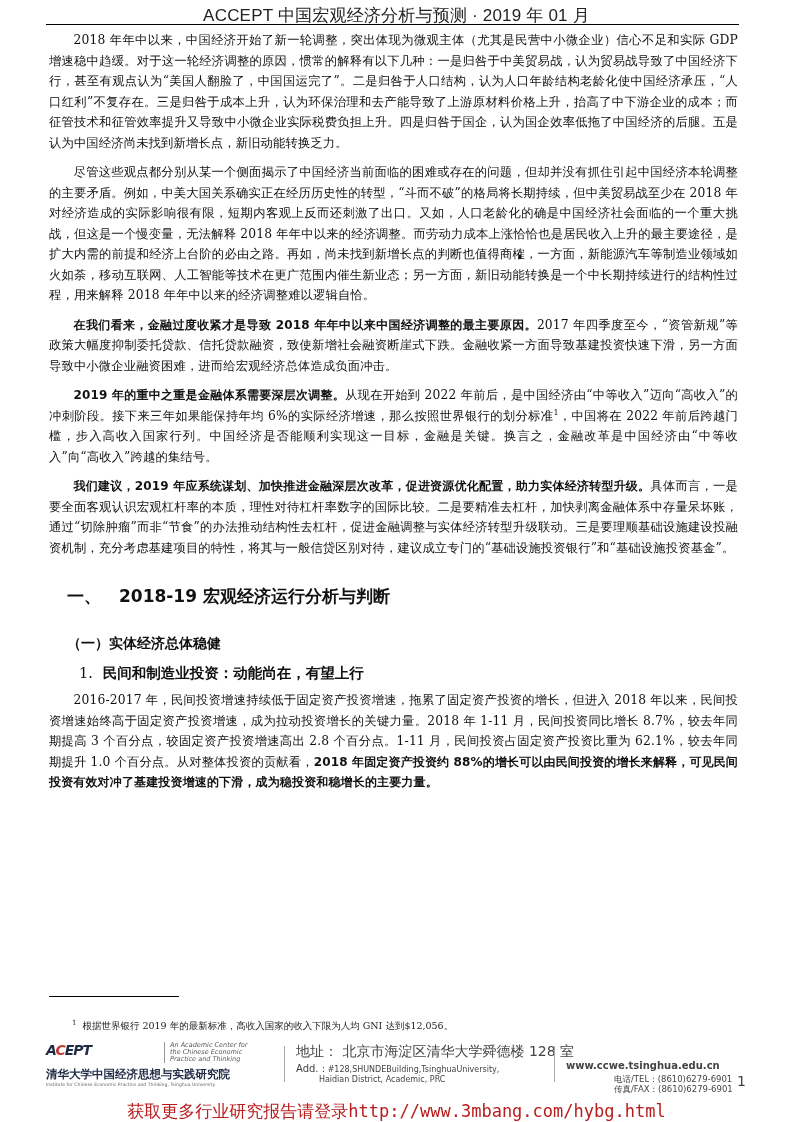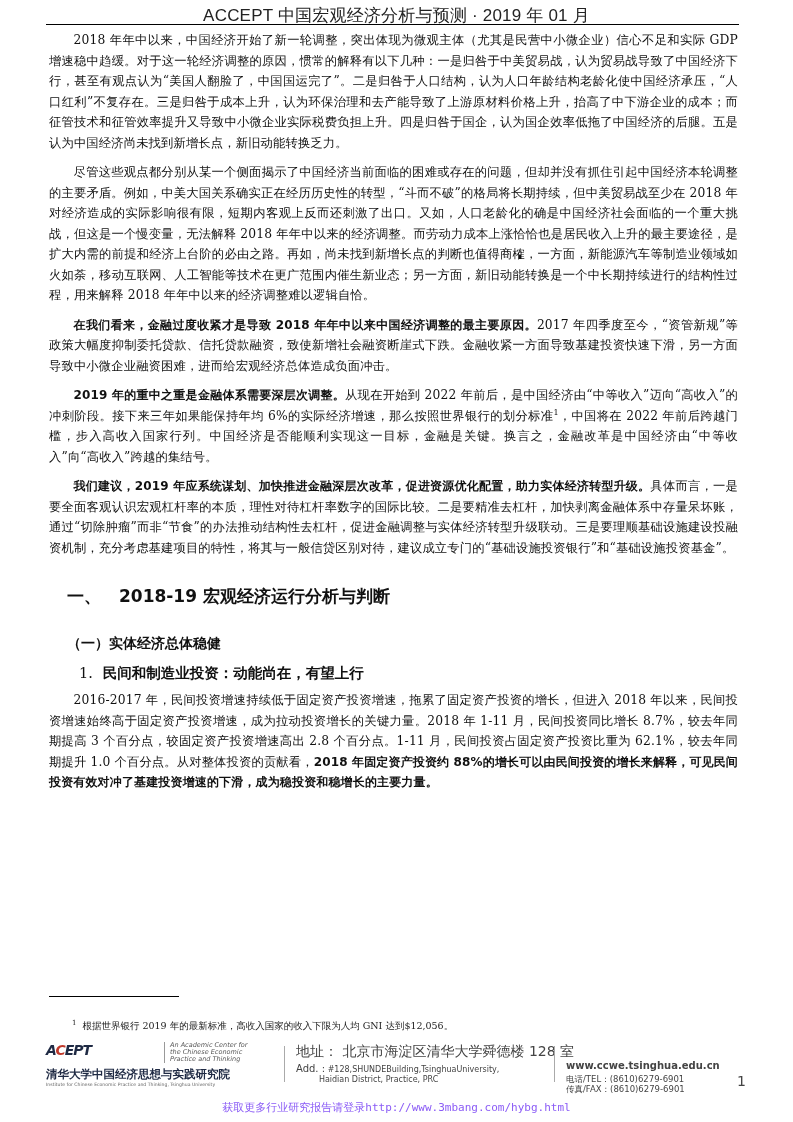--- a/index.html
+++ b/index.html
@@ -27,24 +27,24 @@
   .logo-tag { position: absolute; left: 118px; top: 0; font-size: 6.5px; color: #555; font-style: italic; font-family: "DejaVu Sans", sans-serif; line-height: 7px; border-left: 1px solid #999; padding-left: 5px; }
   .logo-cn { font-family: "DejaVu Sans", sans-serif; font-weight: bold; font-size: 11.5px; color: #1f2a44; margin-top: 9px; }
   .logo-en { font-family: "DejaVu Sans", sans-serif; font-size: 4.6px; color: #666; }
   .vsep { position: absolute; top: 6px; width: 1px; height: 36px; background: #aaa; }
   .addr { position: absolute; left: 250px; top: 3px; font-family: "DejaVu Sans", sans-serif; color: #444; }
   .addr .cn { font-size: 14px; margin-bottom: 3px; }
   .addr .en { font-size: 8px; line-height: 10px; }
   .addr .lbl { font-size: 10px; }
   .contact { position: absolute; left: 520px; top: 20px; font-family: "DejaVu Sans", sans-serif; color: #444; }
   .contact .url { font-size: 10px; font-weight: bold; margin-bottom: 3px; }
-  .contact .line { font-size: 8.5px; line-height: 10px; }
+  .contact .line { font-size: 8.5px; line-height: 10px; margin-left: 48px; }
   .pagenum { position: absolute; left: 737px; top: 1073px; font-family: "DejaVu Sans", sans-serif; font-size: 14px; color: #444; }
   .banner { position: absolute; top: 1100px; left: 0; width: 793px; text-align: center;
-            font-family: "DejaVu Sans Mono", "Liberation Mono", monospace; font-size: 11px; color: #8b5cf6; }
+            font-family: "DejaVu Sans Mono", "Liberation Mono", monospace; font-size: 17px; color: #b91c1c; }
 </style>
 </head>
 <body>
 
 <div class="header">ACCEPT 中国宏观经济分析与预测 · 2019 年 01 月</div>
 <div class="header-rule"></div>
 
 <div class="body">
   <p class="para">2018 年年中以来，中国经济开始了新一轮调整，突出体现为微观主体（尤其是民营中小微企业）信心不足和实际 GDP 增速稳中趋缓。对于这一轮经济调整的原因，惯常的解释有以下几种：一是归咎于中美贸易战，认为贸易战导致了中国经济下行，甚至有观点认为“美国人翻脸了，中国国运完了”。二是归咎于人口结构，认为人口年龄结构老龄化使中国经济承压，“人口红利”不复存在。三是归咎于成本上升，认为环保治理和去产能导致了上游原材料价格上升，抬高了中下游企业的成本；而征管技术和征管效率提升又导致中小微企业实际税费负担上升。四是归咎于国企，认为国企效率低拖了中国经济的后腿。五是认为中国经济尚未找到新增长点，新旧动能转换乏力。</p>
   <p class="para">尽管这些观点都分别从某一个侧面揭示了中国经济当前面临的困难或存在的问题，但却并没有抓住引起中国经济本轮调整的主要矛盾。例如，中美大国关系确实正在经历历史性的转型，“斗而不破”的格局将长期持续，但中美贸易战至少在 2018 年对经济造成的实际影响很有限，短期内客观上反而还刺激了出口。又如，人口老龄化的确是中国经济社会面临的一个重大挑战，但这是一个慢变量，无法解释 2018 年年中以来的经济调整。而劳动力成本上涨恰恰也是居民收入上升的最主要途径，是扩大内需的前提和经济上台阶的必由之路。再如，尚未找到新增长点的判断也值得商榷，一方面，新能源汽车等制造业领域如火如荼，移动互联网、人工智能等技术在更广范围内催生新业态；另一方面，新旧动能转换是一个中长期持续进行的结构性过程，用来解释 2018 年年中以来的经济调整难以逻辑自恰。</p>
@@ -69,21 +69,21 @@
       <div>An Academic Center for</div>
       <div>the Chinese Economic</div>
       <div>Practice and Thinking</div>
     </div>
     <div class="logo-cn">清华大学中国经济思想与实践研究院</div>
     <div class="logo-en">Institute for Chinese Economic Practice and Thinking, Tsinghua University</div>
   </div>
   <div class="vsep" style="left:238px"></div>
   <div class="addr">
     <div class="cn">地址：  北京市海淀区清华大学舜德楼 128 室</div>
-    <div class="en"><span class="lbl">Add. :</span> <span>#128,SHUNDEBuilding,TsinghuaUniversity,</span><br>&nbsp;&nbsp;&nbsp;&nbsp;&nbsp;&nbsp;&nbsp;&nbsp;&nbsp;<span>Haidian District, Practice, PRC</span></div>
+    <div class="en"><span class="lbl">Add. :</span> <span>#128,SHUNDEBuilding,TsinghuaUniversity,</span><br>&nbsp;&nbsp;&nbsp;&nbsp;&nbsp;&nbsp;&nbsp;&nbsp;&nbsp;<span>Haidian District, Academic, PRC</span></div>
   </div>
   <div class="vsep" style="left:508px"></div>
   <div class="contact">
     <div class="url">www.ccwe.tsinghua.edu.cn</div>
     <div class="line">电话/TEL：(8610)6279-6901</div>
     <div class="line">传真/FAX：(8610)6279-6901</div>
   </div>
 </div>
 <div class="pagenum">1</div>
 

